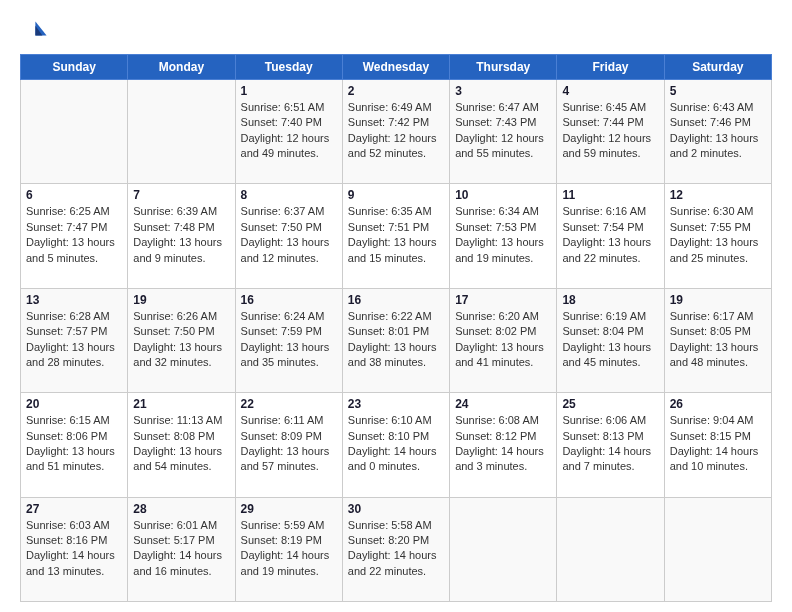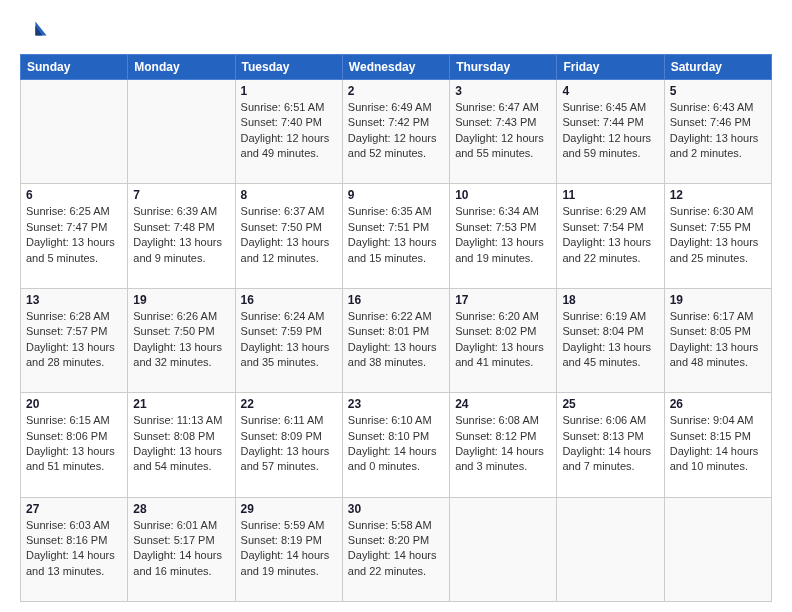--- a/index.html
+++ b/index.html
@@ -101,20 +101,21 @@
       background: #fff;
     }
     tr:nth-child(odd) td {
       background-color: #f9f9f9;
     }
     tr:nth-child(even) td {
       background-color: #fff;
     }
     .calendar thead tr th {
       background-color: #2563c0 !important;
+      text-align: center;
     }
   </style>
 </head>
 <body>
 
 <div class="page">
   <div class="header">
     <div class="logo">
       <svg class="logo-icon" viewBox="0 0 40 40">
         <rect x="0" y="0" width="40" height="40" fill="white"></rect>
@@ -206,21 +207,21 @@
 Daylight: 13 hours and 15 minutes.</div>
           </td>
           <td>
             <span class="day-number">10</span>
             <div class="day-info">Sunrise: 6:34 AM
 Sunset: 7:53 PM
 Daylight: 13 hours and 19 minutes.</div>
           </td>
           <td>
             <span class="day-number">11</span>
-            <div class="day-info">Sunrise: 6:29 AM
+            <div class="day-info">Sunrise: 6:16 AM
 Sunset: 7:54 PM
 Daylight: 13 hours and 22 minutes.</div>
           </td>
           <td>
             <span class="day-number">12</span>
             <div class="day-info">Sunrise: 6:30 AM
 Sunset: 7:55 PM
 Daylight: 13 hours and 25 minutes.</div>
           </td>
         </tr>

